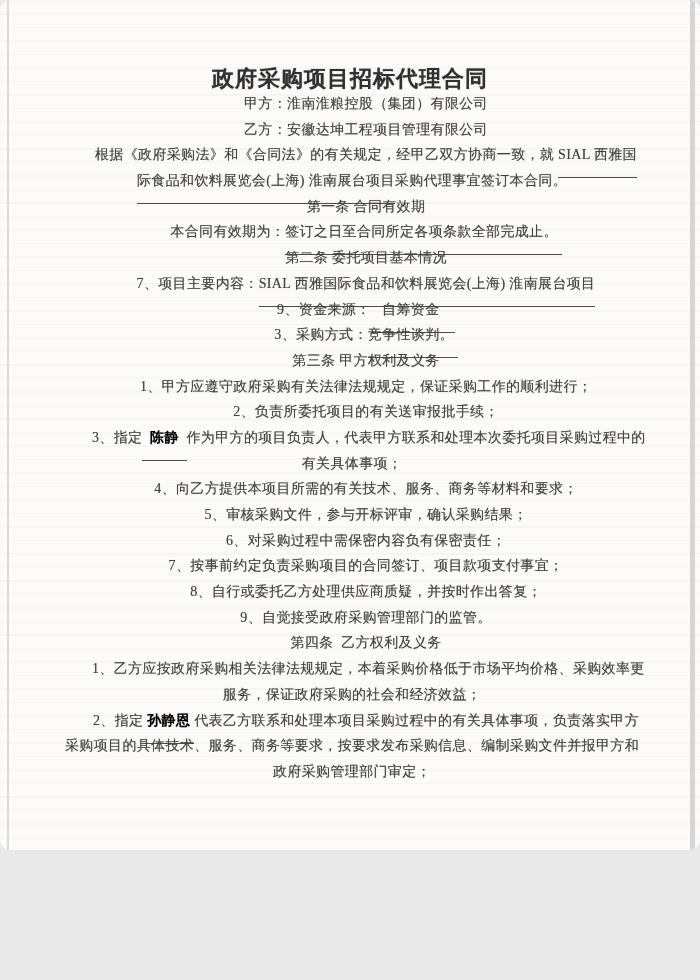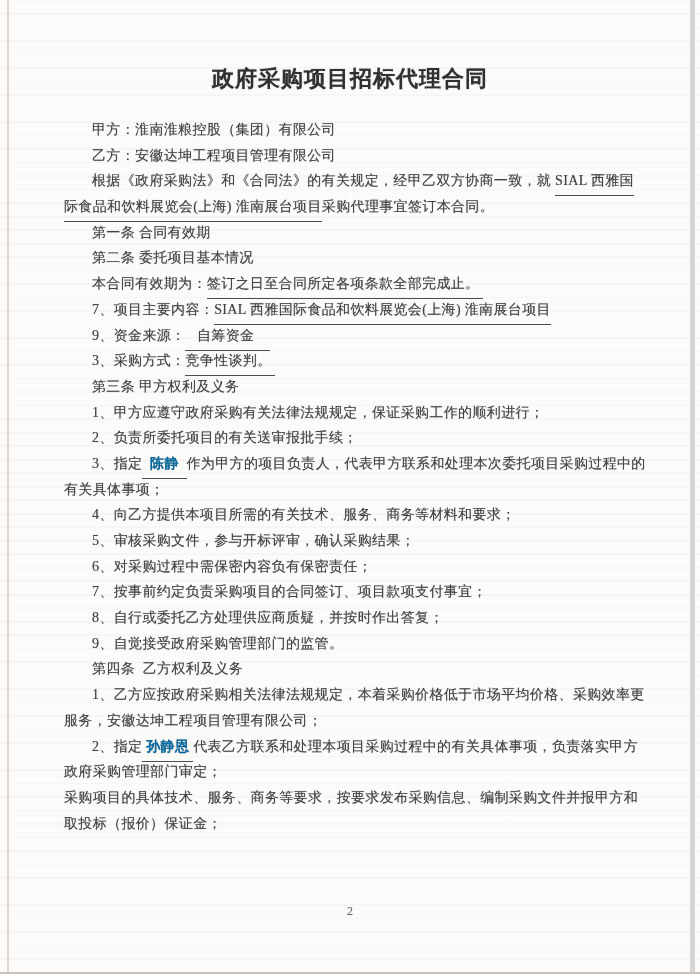--- a/index.html
+++ b/index.html
@@ -1,23 +1,24 @@
 <!DOCTYPE html>
 <html><head>
 <meta charset="utf-8">
 <style>
   html, body { margin: 0; padding: 0; background: #e9e9e9; }
   .page {
     position: relative;
     width: 700px;
-    height: 980px;
+    height: 850px;
     margin: 0 auto;
     background: #fcfbf9;
     overflow: hidden;
     font-family: "Liberation Serif", serif;
+    border-radius: 11px;
   }
   
   .page::before {
     content: "";
     position: absolute;
     inset: 0;
     background: repeating-linear-gradient(
       180deg,
       rgba(162, 150, 138, 0.055) 0px,
       rgba(162, 150, 138, 0.055) 1.5px,
@@ -49,35 +50,36 @@
     font-size: 22px;
     line-height: 34px;
     font-weight: bold;
     letter-spacing: 1px;
     color: #303030;
     text-shadow: 0 0 1px rgba(48, 48, 48, 0.55);
   }
   .doc-body {
     position: absolute;
     left: 64px;
-    top: 117px;
+    top: 91px;
     width: 576px;
+    text-align: center;
   }
   .line {
     height: 25.7px;
     line-height: 25.7px;
     font-size: 14px;
     letter-spacing: 0.35px;
     color: #424242;
     white-space: pre;
     text-shadow: 0 0 0.8px rgba(66, 66, 66, 0.5);
   }
   .line.indent { text-indent: 28px; }
-  .u { border-bottom: 1px solid #4c4c4c; padding-bottom: 7px; }
-  .b { font-weight: bold; color: #0369a1; }
+  .u { border-bottom: 1px solid #4c4c4c; padding-bottom: 15px; }
+  .b { font-weight: bold; color: #000000; }
   .page-number {
     position: absolute;
     top: 904px; left: 0; width: 100%;
     text-align: center;
     font-size: 12px;
     color: #6a6a6a;
     text-shadow: 0 0 0.8px rgba(106, 106, 106, 0.5);
   }
 </style>
 </head>
@@ -91,39 +93,38 @@
 
   <div class="doc-title">政府采购项目招标代理合同</div>
 
   <div class="doc-body">
 
   <div class="line indent"><span class="">甲方：淮南淮粮控股（集团）有限公司</span></div>
       <div class="line indent"><span class="">乙方：安徽达坤工程项目管理有限公司</span></div>
       <div class="line indent"><span class="">根据《政府采购法》和《合同法》的有关规定，经甲乙双方协商一致，就 </span><span class="u">SIAL 西雅国</span></div>
       <div class="line"><span class="u">际食品和饮料展览会(上海) 淮南展台项目</span><span class="">采购代理事宜签订本合同。</span></div>
       <div class="line indent"><span class="">第一条 合同有效期</span></div>
+      <div class="line indent"><span class="">本合同有效期为：</span><span class="u">签订之日至合同所定各项条款全部完成止。 </span></div>
       <div class="line indent"><span class="">第二条 委托项目基本情况</span></div>
-      <div class="line indent"><span class="">本合同有效期为：</span><span class="u">签订之日至合同所定各项条款全部完成止。 </span></div>
       <div class="line indent"><span class="">7、项目主要内容：</span><span class="u">SIAL 西雅国际食品和饮料展览会(上海) 淮南展台项目</span></div>
       <div class="line indent"><span class="">9、资金来源：</span><span class="u">   自筹资金    </span></div>
       <div class="line indent"><span class="">3、采购方式：</span><span class="u">竞争性谈判。 </span></div>
       <div class="line indent"><span class="">第三条 甲方权利及义务</span></div>
       <div class="line indent"><span class="">1、甲方应遵守政府采购有关法律法规规定，保证采购工作的顺利进行；</span></div>
       <div class="line indent"><span class="">2、负责所委托项目的有关送审报批手续；</span></div>
       <div class="line indent"><span class="">3、指定</span><span class="u b">  陈静  </span><span class="">作为甲方的项目负责人，代表甲方联系和处理本次委托项目采购过程中的</span></div>
       <div class="line"><span class="">有关具体事项；</span></div>
       <div class="line indent"><span class="">4、向乙方提供本项目所需的有关技术、服务、商务等材料和要求；</span></div>
       <div class="line indent"><span class="">5、审核采购文件，参与开标评审，确认采购结果；</span></div>
       <div class="line indent"><span class="">6、对采购过程中需保密内容负有保密责任；</span></div>
       <div class="line indent"><span class="">7、按事前约定负责采购项目的合同签订、项目款项支付事宜；</span></div>
       <div class="line indent"><span class="">8、自行或委托乙方处理供应商质疑，并按时作出答复；</span></div>
       <div class="line indent"><span class="">9、自觉接受政府采购管理部门的监管。</span></div>
       <div class="line indent"><span class="">第四条  乙方权利及义务</span></div>
       <div class="line indent"><span class="">1、乙方应按政府采购相关法律法规规定，本着采购价格低于市场平均价格、采购效率更</span></div>
-      <div class="line"><span class="">服务，安徽达坤工程项目管理有限公司；</span></div>
+      <div class="line"><span class="">服务，保证政府采购的社会和经济效益；</span></div>
       <div class="line indent"><span class="">2、指定</span><span class="u b"> 孙静恩 </span><span class="">代表乙方联系和处理本项目采购过程中的有关具体事项，负责落实甲方</span></div>
+      <div class="line"><span class="">采购项目的具体技术、服务、商务等要求，按要求发布采购信息、编制采购文件并报甲方和</span></div>
       <div class="line"><span class="">政府采购管理部门审定；</span></div>
-      <div class="line"><span class="">采购项目的具体技术、服务、商务等要求，按要求发布采购信息、编制采购文件并报甲方和</span></div>
-      <div class="line"><span class="">取投标（报价）保证金；</span></div>
     </div>
 
   <div class="page-number">2</div>
 </div>
 
 </body></html>

